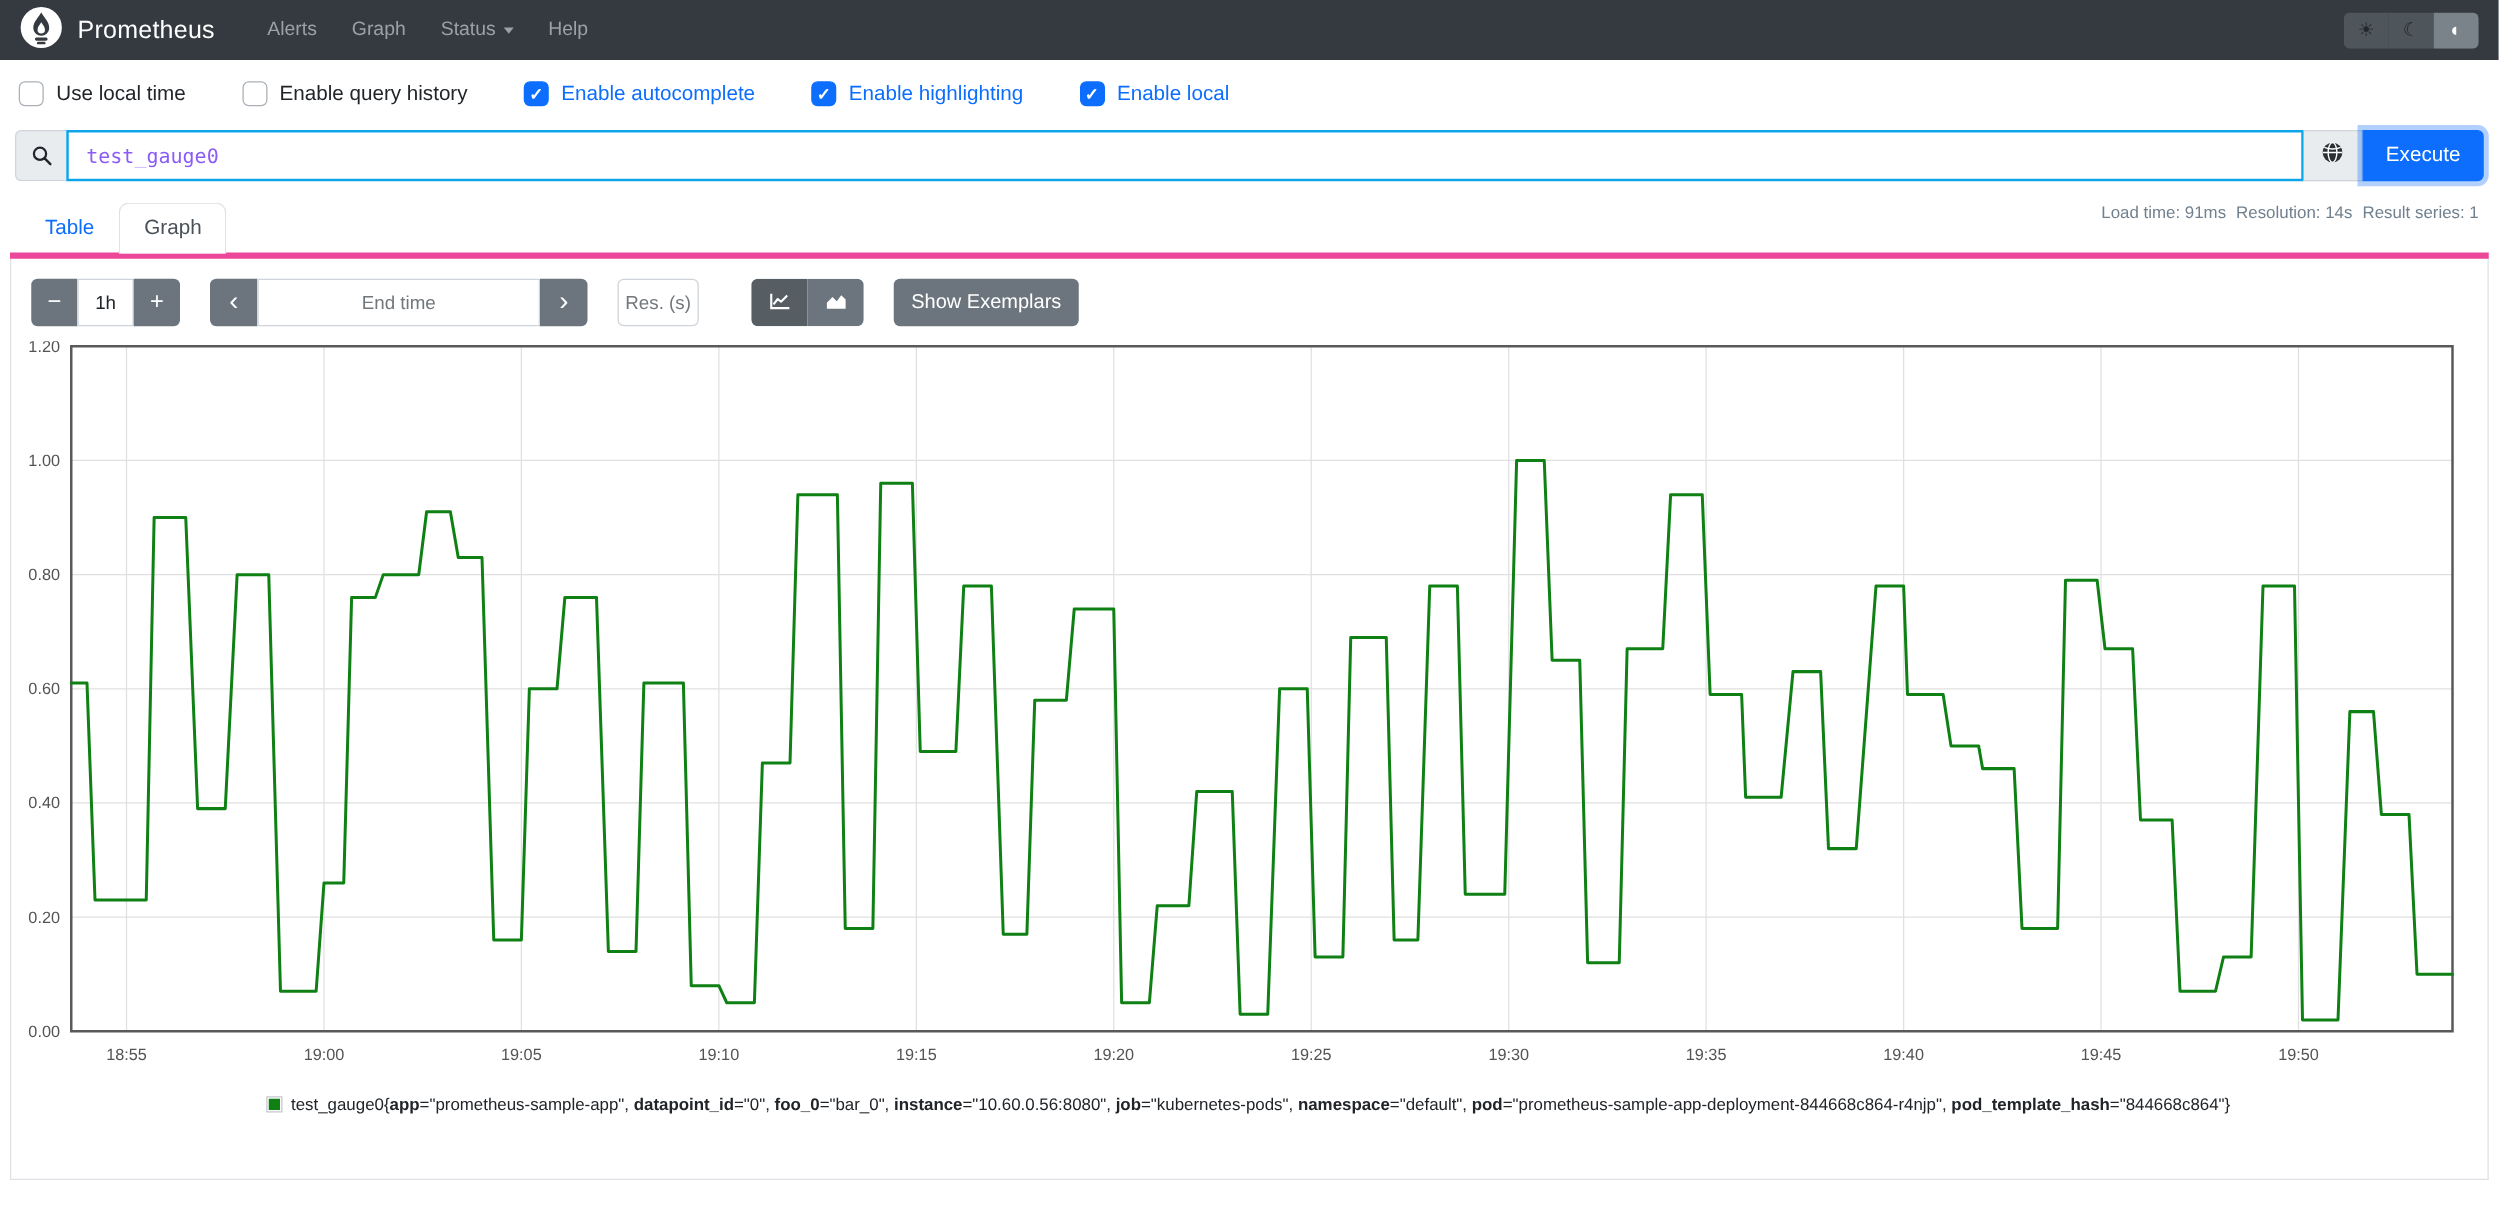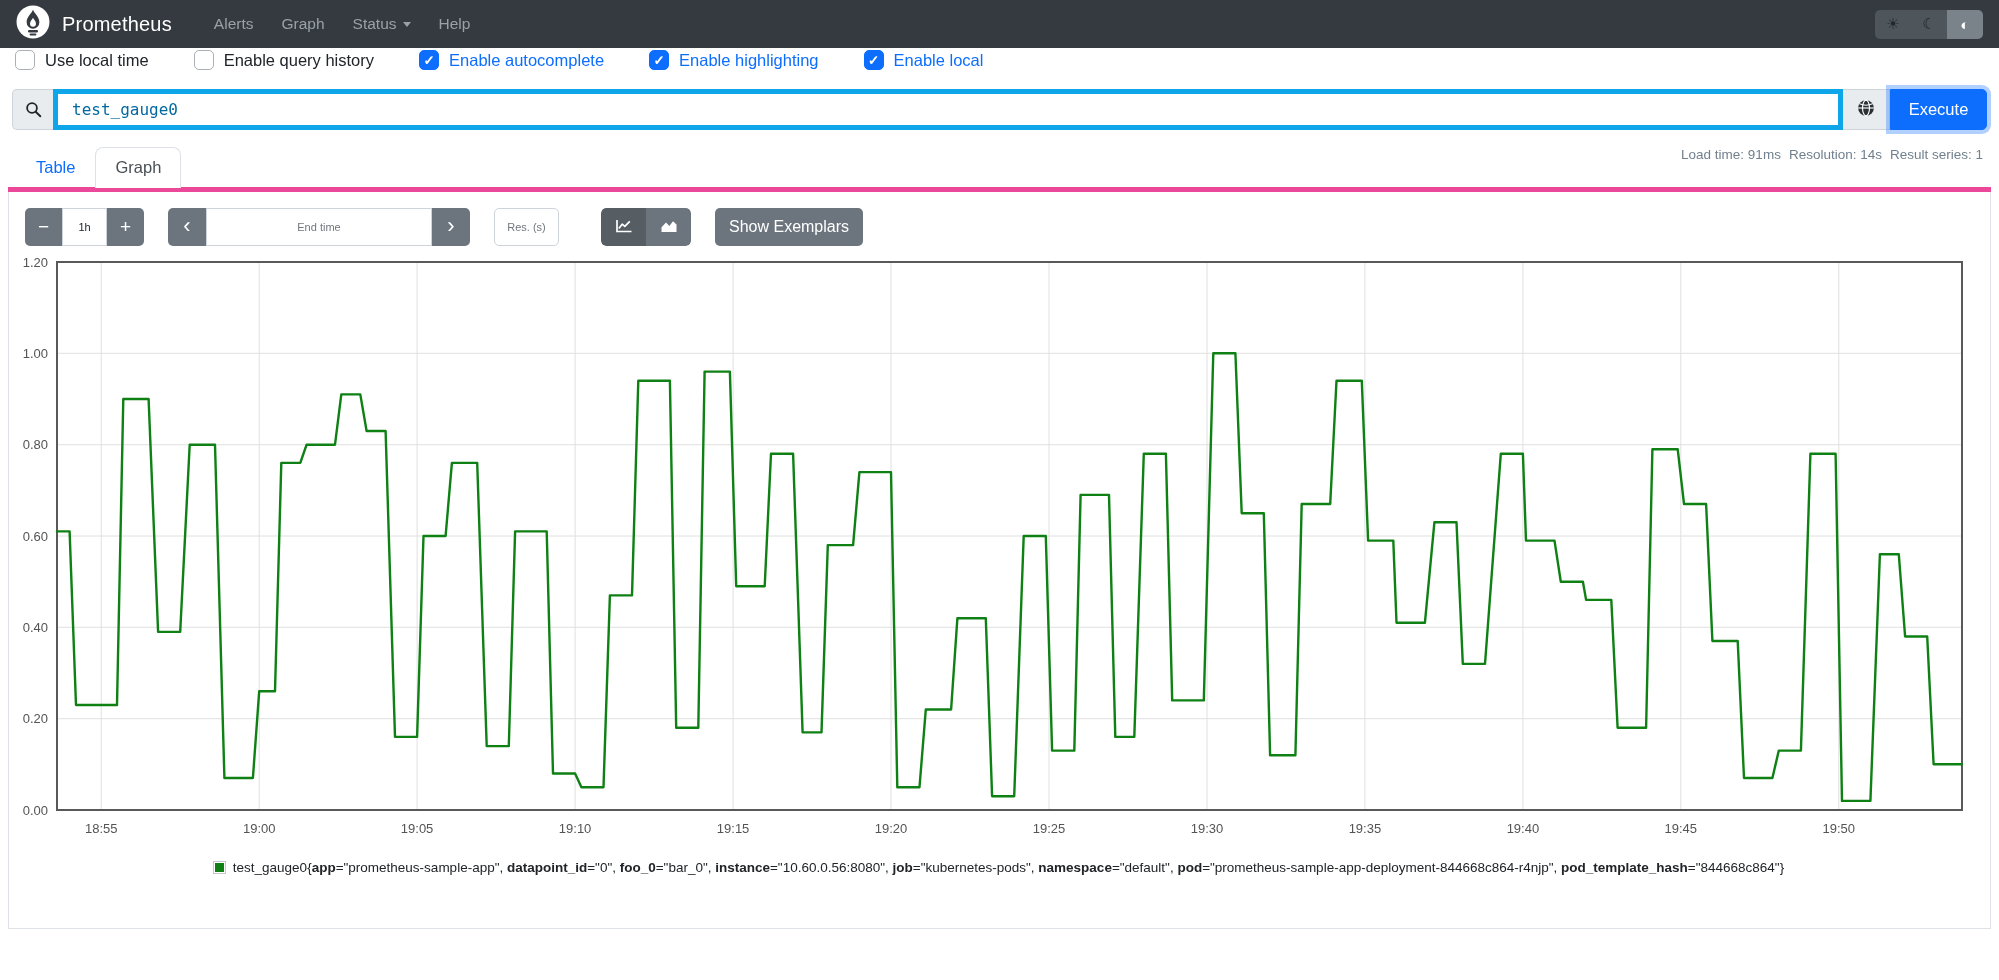--- a/index.html
+++ b/index.html
@@ -10,31 +10,31 @@
   .brand { display:flex; align-items:center; gap:12px; margin-right:28px; cursor:pointer; }
   .brand-title { color:#fff; font-size:20px; letter-spacing:.2px; }
   .nav-links { display:flex; align-items:center; }
   .nav-link { color:#9aa1a8; font-size:15.5px; padding:0 14px; cursor:pointer; display:flex; align-items:center; gap:6px; }
   .caret-down { width:0; height:0; border-left:4.5px solid transparent; border-right:4.5px solid transparent; border-top:5px solid #9aa1a8; display:inline-block; }
   .theme-group { margin-left:auto; display:flex; border-radius:5px; overflow:hidden; }
   .theme-btn { width:36px; height:29px; background:#4e555b; display:flex; align-items:center; justify-content:center; font-size:15px; color:#23272b; cursor:pointer; }
   .theme-btn.active { background:#7a828a; color:#fff; }
 
   
-  .options-row { display:flex; align-items:center; padding:2px 0 0 15px; }
+  .options-row { display:flex; align-items:center; padding:17px 0 0 15px; }
   .opt { display:flex; align-items:center; gap:10px; margin-right:45px; cursor:pointer; }
   .cbx { width:20px; height:20px; border-radius:5px; border:1px solid #aab0b6; background:#fff; display:flex; align-items:center; justify-content:center; }
   .cbx.checked { background:#0d6efd; border-color:#0d6efd; color:#fff; font-size:13.5px; font-weight:bold; }
   .opt-label { font-size:16.5px; color:#212529; }
   .opt.checked .opt-label { color:#0d6efd; }
 
   
   .query-row { display:flex; margin:19px 12px 0 12px; height:41px; }
   .addon-search { width:41px; background:#e9ecef; border:1px solid #ced4da; border-right:none; border-radius:5px 0 0 5px; display:flex; align-items:center; justify-content:center; cursor:pointer; }
-  .query-input { flex:1; border:5px solid #0ea5e9; border-radius:0; font-family:"DejaVu Sans Mono",monospace; font-size:16px; color:#0369a1; padding:0 14px; outline:none; background:#fff; }
+  .query-input { flex:1; border:2px solid #0ea5e9; border-radius:0; font-family:"DejaVu Sans Mono",monospace; font-size:16px; color:#8b5cf6; padding:0 14px; outline:none; background:#fff; }
   .addon-globe { width:47px; background:#e9ecef; border:1px solid #ced4da; border-left:none; display:flex; align-items:center; justify-content:center; cursor:pointer; }
   .execute-btn { width:97px; background:#0d6efd; color:#fff; border:1px solid #0d6efd; border-radius:0 5px 5px 0; font-size:16.5px; font-family:"Liberation Sans",sans-serif; cursor:pointer; box-shadow:0 0 0 4px rgba(13,110,253,.32); position:relative; z-index:2; }
 
   
   .tabs-stats { position:relative; margin-top:16px; }
   .stats-row { position:absolute; right:16px; top:1px; display:flex; gap:8px; color:#71808e; font-size:13.5px; }
   .nav-tabs { display:flex; align-items:flex-end; border-bottom:5px solid #ec4899; margin:0 8px; padding-left:8px; height:46px; }
   .tab { font-size:16.5px; padding:10px 19px; cursor:pointer; border:1px solid transparent; border-radius:8px 8px 0 0; margin-bottom:-1px; }
   .tab.inactive { color:#0d6efd; }
   .tab.active { color:#495057; background:#fff; border-color:#dee2e6 #dee2e6 #fff; }
@@ -42,21 +42,21 @@
   
   .panel { margin:0 8px; border:1px solid #dee2e6; border-top:none; height:737px; padding-top:16px; }
 
   .controls-row { display:flex; align-items:center; padding-left:16px; height:38px; }
   .btn-grey { background:#6c757d; color:#fff; border:none; height:38px; display:flex; align-items:center; justify-content:center; cursor:pointer; font-family:"Liberation Sans",sans-serif; }
   .grp { display:flex; height:38px; }
   .grp .btn-grey:first-child { border-radius:5px 0 0 5px; }
   .grp .btn-grey:last-child { border-radius:0 5px 5px 0; }
   .btn-step { width:37px; font-size:19px; }
   .btn-chev { width:38px; font-size:22px; padding-bottom:3px; }
-  .ctl-input { border:1px solid #ced4da; height:38px; text-align:center; font-size:11px; color:#212529; outline:none; font-family:"Liberation Sans",sans-serif; }
+  .ctl-input { border:1px solid #ced4da; height:38px; text-align:center; font-size:15px; color:#212529; outline:none; font-family:"Liberation Sans",sans-serif; }
   .ctl-input::placeholder { color:#72777c; }
   .range-input { width:45px; }
   .endtime-input { width:226px; }
   .res-input { width:65px; border-radius:5px; margin-left:16px; }
   .toggle-grp { margin-left:42px; border-radius:5px; overflow:hidden; }
   .btn-toggle { width:45px; }
   .btn-toggle.active { background:#565e64; }
   .exemplars-btn { margin-left:24px; padding:0 14px; font-size:16px; border-radius:5px; }
   .gap24 { margin-left:24px; }
 

